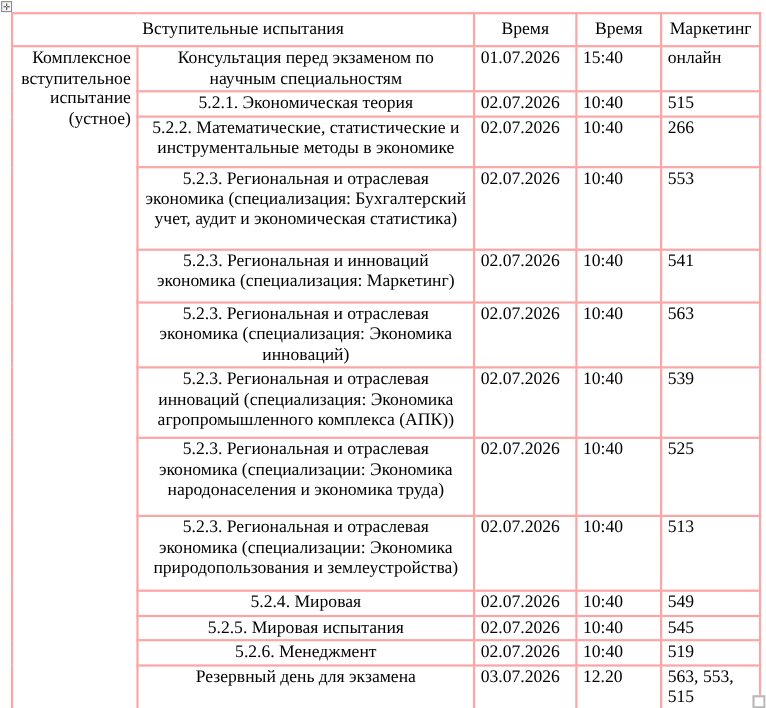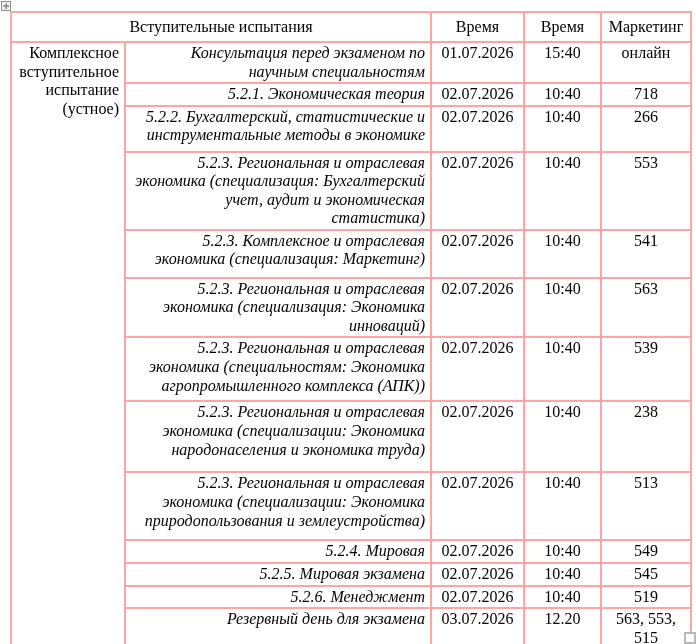--- a/index.html
+++ b/index.html
@@ -56,22 +56,22 @@
     font-size: 16px;
     line-height: 1.16;
     overflow: hidden;
     box-sizing: border-box;
   }
   tr.hdr td {
     vertical-align: middle;
     text-align: center;
     padding: 0 2px;
   }
-  td.c-name { text-align: right; padding-left: 6px; font-style: italic; }
-  td.c-date, td.c-time, td.c-room { text-align: center; }
+  td.c-name { text-align: center; padding-left: 6px; }
+  td.c-date, td.c-time, td.c-room { }
   td.left-cell {
     vertical-align: top;
     padding-top: 199px;
     padding-left: 6px;
     text-align: right;
   }
 </style>
 </head>
 <body>
 
@@ -96,72 +96,72 @@
     <td class="left-cell" rowspan="13">Комплексное вступительное испытание (устное)</td>
     <td class="c-name">Консультация перед экзаменом по научным специальностям</td>
     <td class="c-date">01.07.2026</td>
     <td class="c-time">15:40</td>
     <td class="c-room">онлайн</td>
   </tr>
   <tr style="height:22px">
     <td class="c-name">5.2.1. Экономическая теория</td>
     <td class="c-date">02.07.2026</td>
     <td class="c-time">10:40</td>
-    <td class="c-room">718</td>
+    <td class="c-room">515</td>
   </tr>
   <tr style="height:46px">
-    <td class="c-name">5.2.2. Бухгалтерский, статистические и инструментальные методы в экономике</td>
+    <td class="c-name">5.2.2. Математические, статистические и инструментальные методы в экономике</td>
     <td class="c-date">02.07.2026</td>
     <td class="c-time">10:40</td>
     <td class="c-room">266</td>
   </tr>
   <tr style="height:75px">
     <td class="c-name">5.2.3. Региональная и отраслевая экономика (специализация: Бухгалтерский учет, аудит и экономическая статистика)</td>
     <td class="c-date">02.07.2026</td>
     <td class="c-time">10:40</td>
     <td class="c-room">553</td>
   </tr>
   <tr style="height:48px">
-    <td class="c-name">5.2.3. Комплексное и отраслевая экономика (специализация: Маркетинг)</td>
+    <td class="c-name">5.2.3. Региональная и инноваций экономика (специализация: Маркетинг)</td>
     <td class="c-date">02.07.2026</td>
     <td class="c-time">10:40</td>
     <td class="c-room">541</td>
   </tr>
   <tr style="height:57px">
     <td class="c-name">5.2.3. Региональная и отраслевая экономика (специализация: Экономика инноваций)</td>
     <td class="c-date">02.07.2026</td>
     <td class="c-time">10:40</td>
     <td class="c-room">563</td>
   </tr>
   <tr style="height:64px">
-    <td class="c-name">5.2.3. Региональная и отраслевая экономика (специальностям: Экономика агропромышленного комплекса (АПК))</td>
+    <td class="c-name">5.2.3. Региональная и отраслевая инноваций (специализация: Экономика агропромышленного комплекса (АПК))</td>
     <td class="c-date">02.07.2026</td>
     <td class="c-time">10:40</td>
     <td class="c-room">539</td>
   </tr>
   <tr style="height:71px">
     <td class="c-name">5.2.3. Региональная и отраслевая экономика (специализации: Экономика народонаселения и экономика труда)</td>
     <td class="c-date">02.07.2026</td>
     <td class="c-time">10:40</td>
-    <td class="c-room">238</td>
+    <td class="c-room">525</td>
   </tr>
   <tr style="height:68px">
     <td class="c-name">5.2.3. Региональная и отраслевая экономика (специализации: Экономика природопользования и землеустройства)</td>
     <td class="c-date">02.07.2026</td>
     <td class="c-time">10:40</td>
     <td class="c-room">513</td>
   </tr>
   <tr style="height:22px">
     <td class="c-name">5.2.4. Мировая</td>
     <td class="c-date">02.07.2026</td>
     <td class="c-time">10:40</td>
     <td class="c-room">549</td>
   </tr>
   <tr style="height:22px">
-    <td class="c-name">5.2.5. Мировая экзамена</td>
+    <td class="c-name">5.2.5. Мировая испытания</td>
     <td class="c-date">02.07.2026</td>
     <td class="c-time">10:40</td>
     <td class="c-room">545</td>
   </tr>
   <tr style="height:22px">
     <td class="c-name">5.2.6. Менеджмент</td>
     <td class="c-date">02.07.2026</td>
     <td class="c-time">10:40</td>
     <td class="c-room">519</td>
   </tr>

